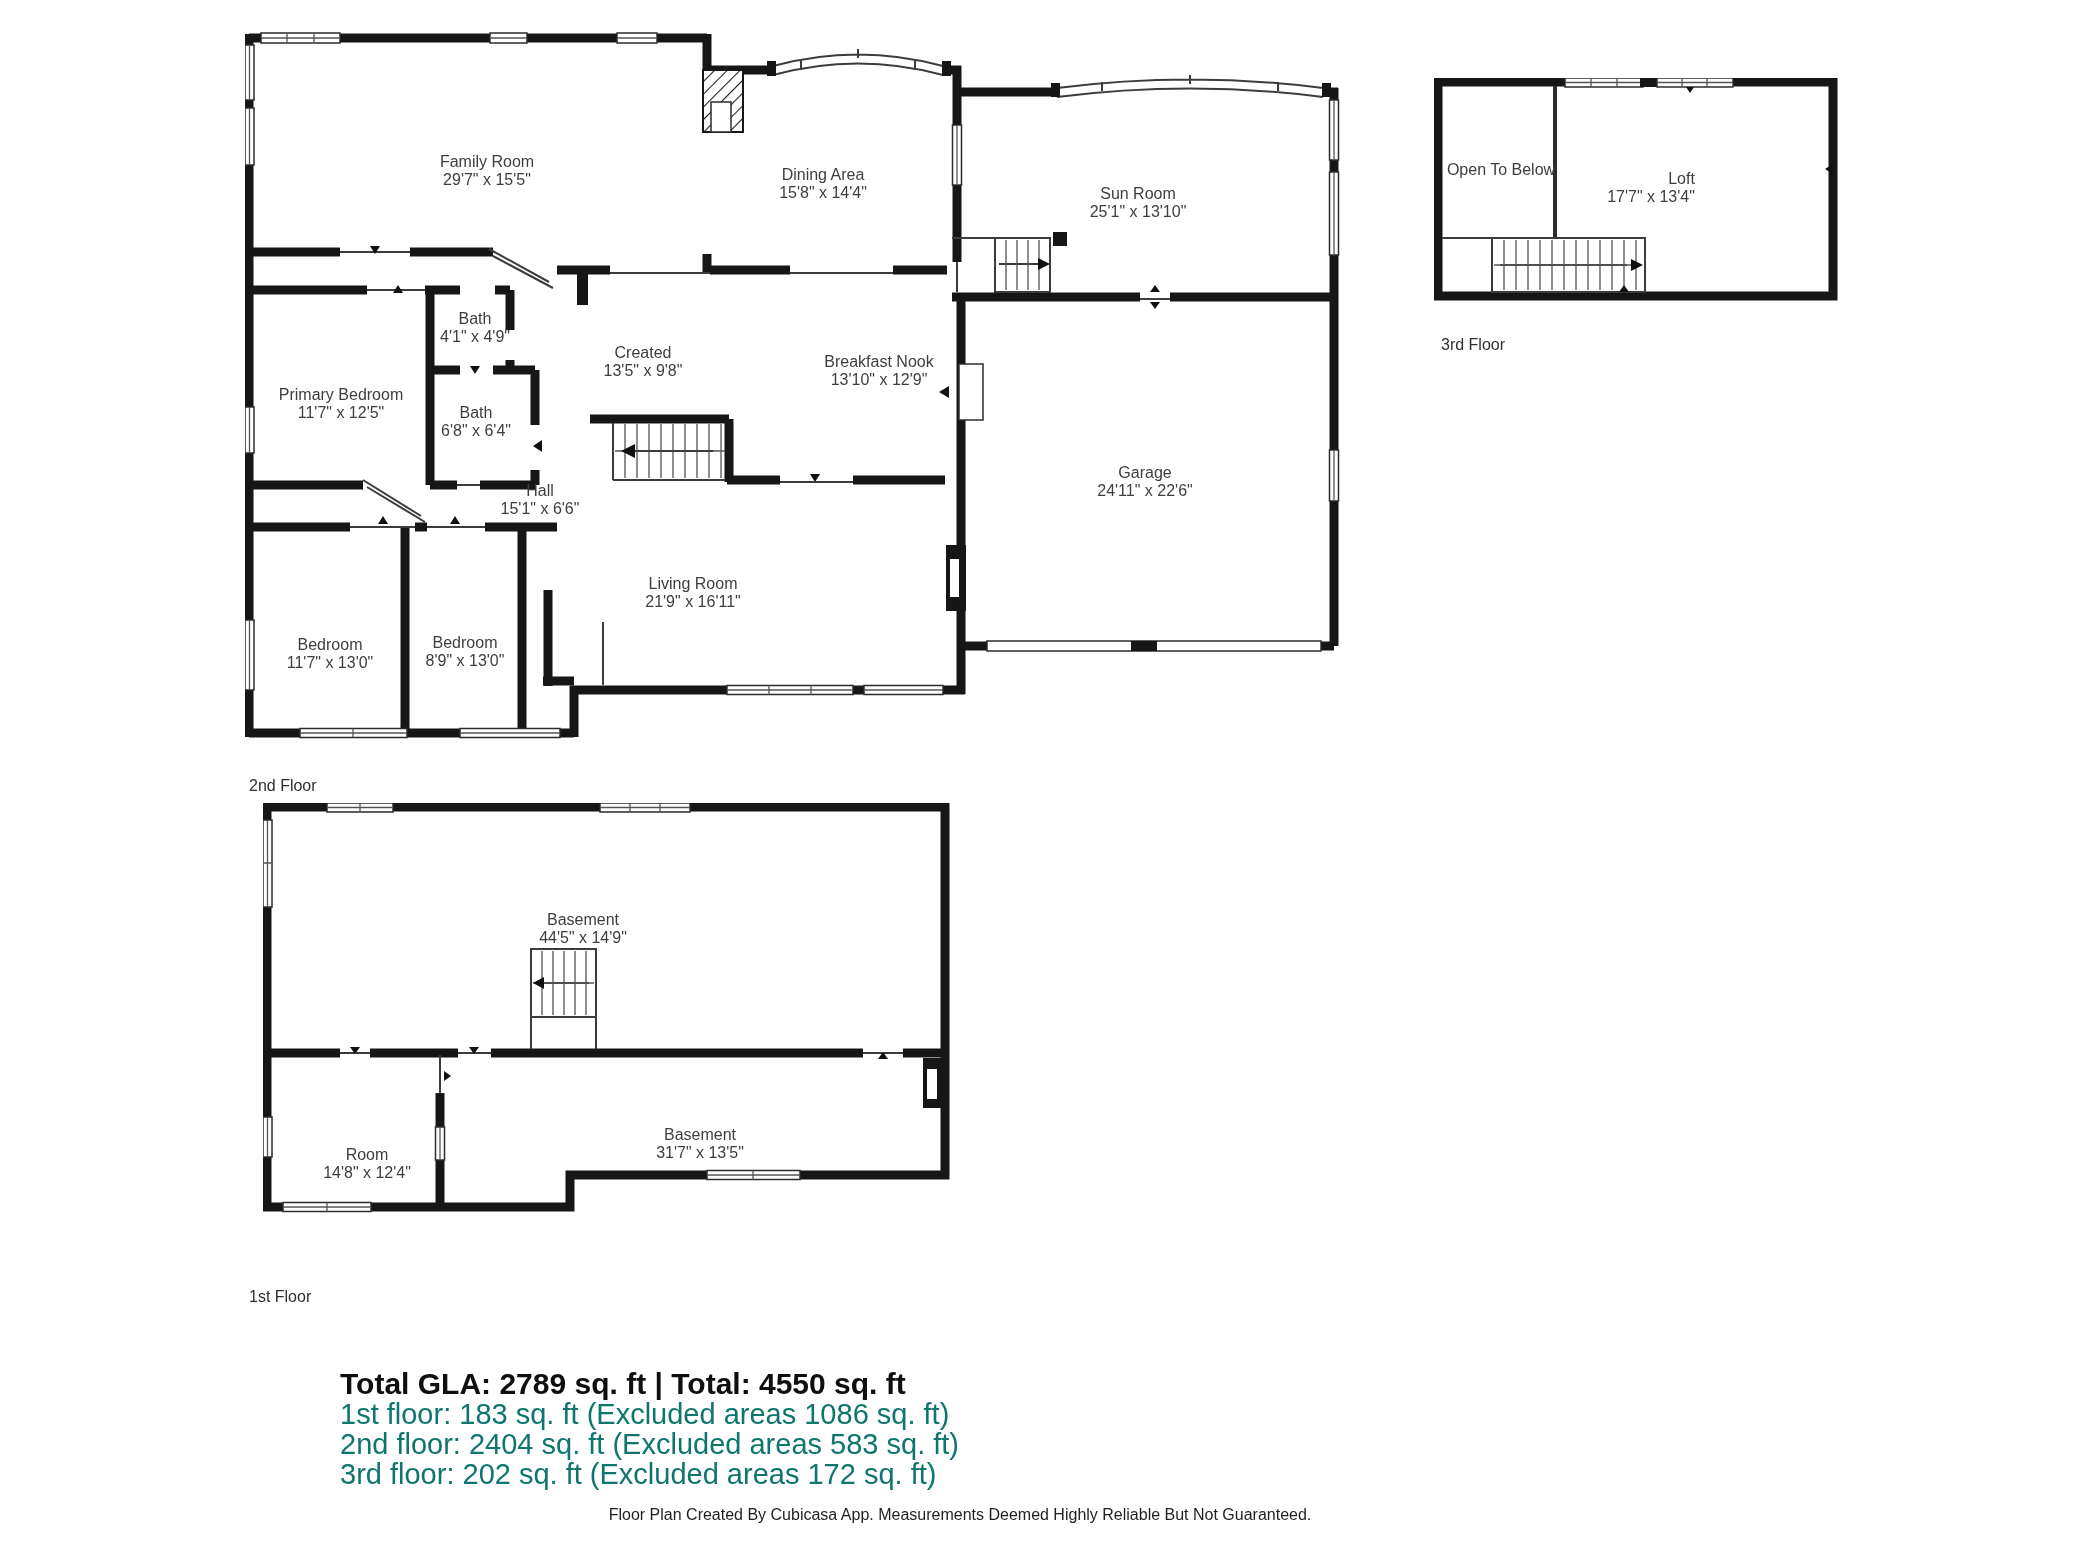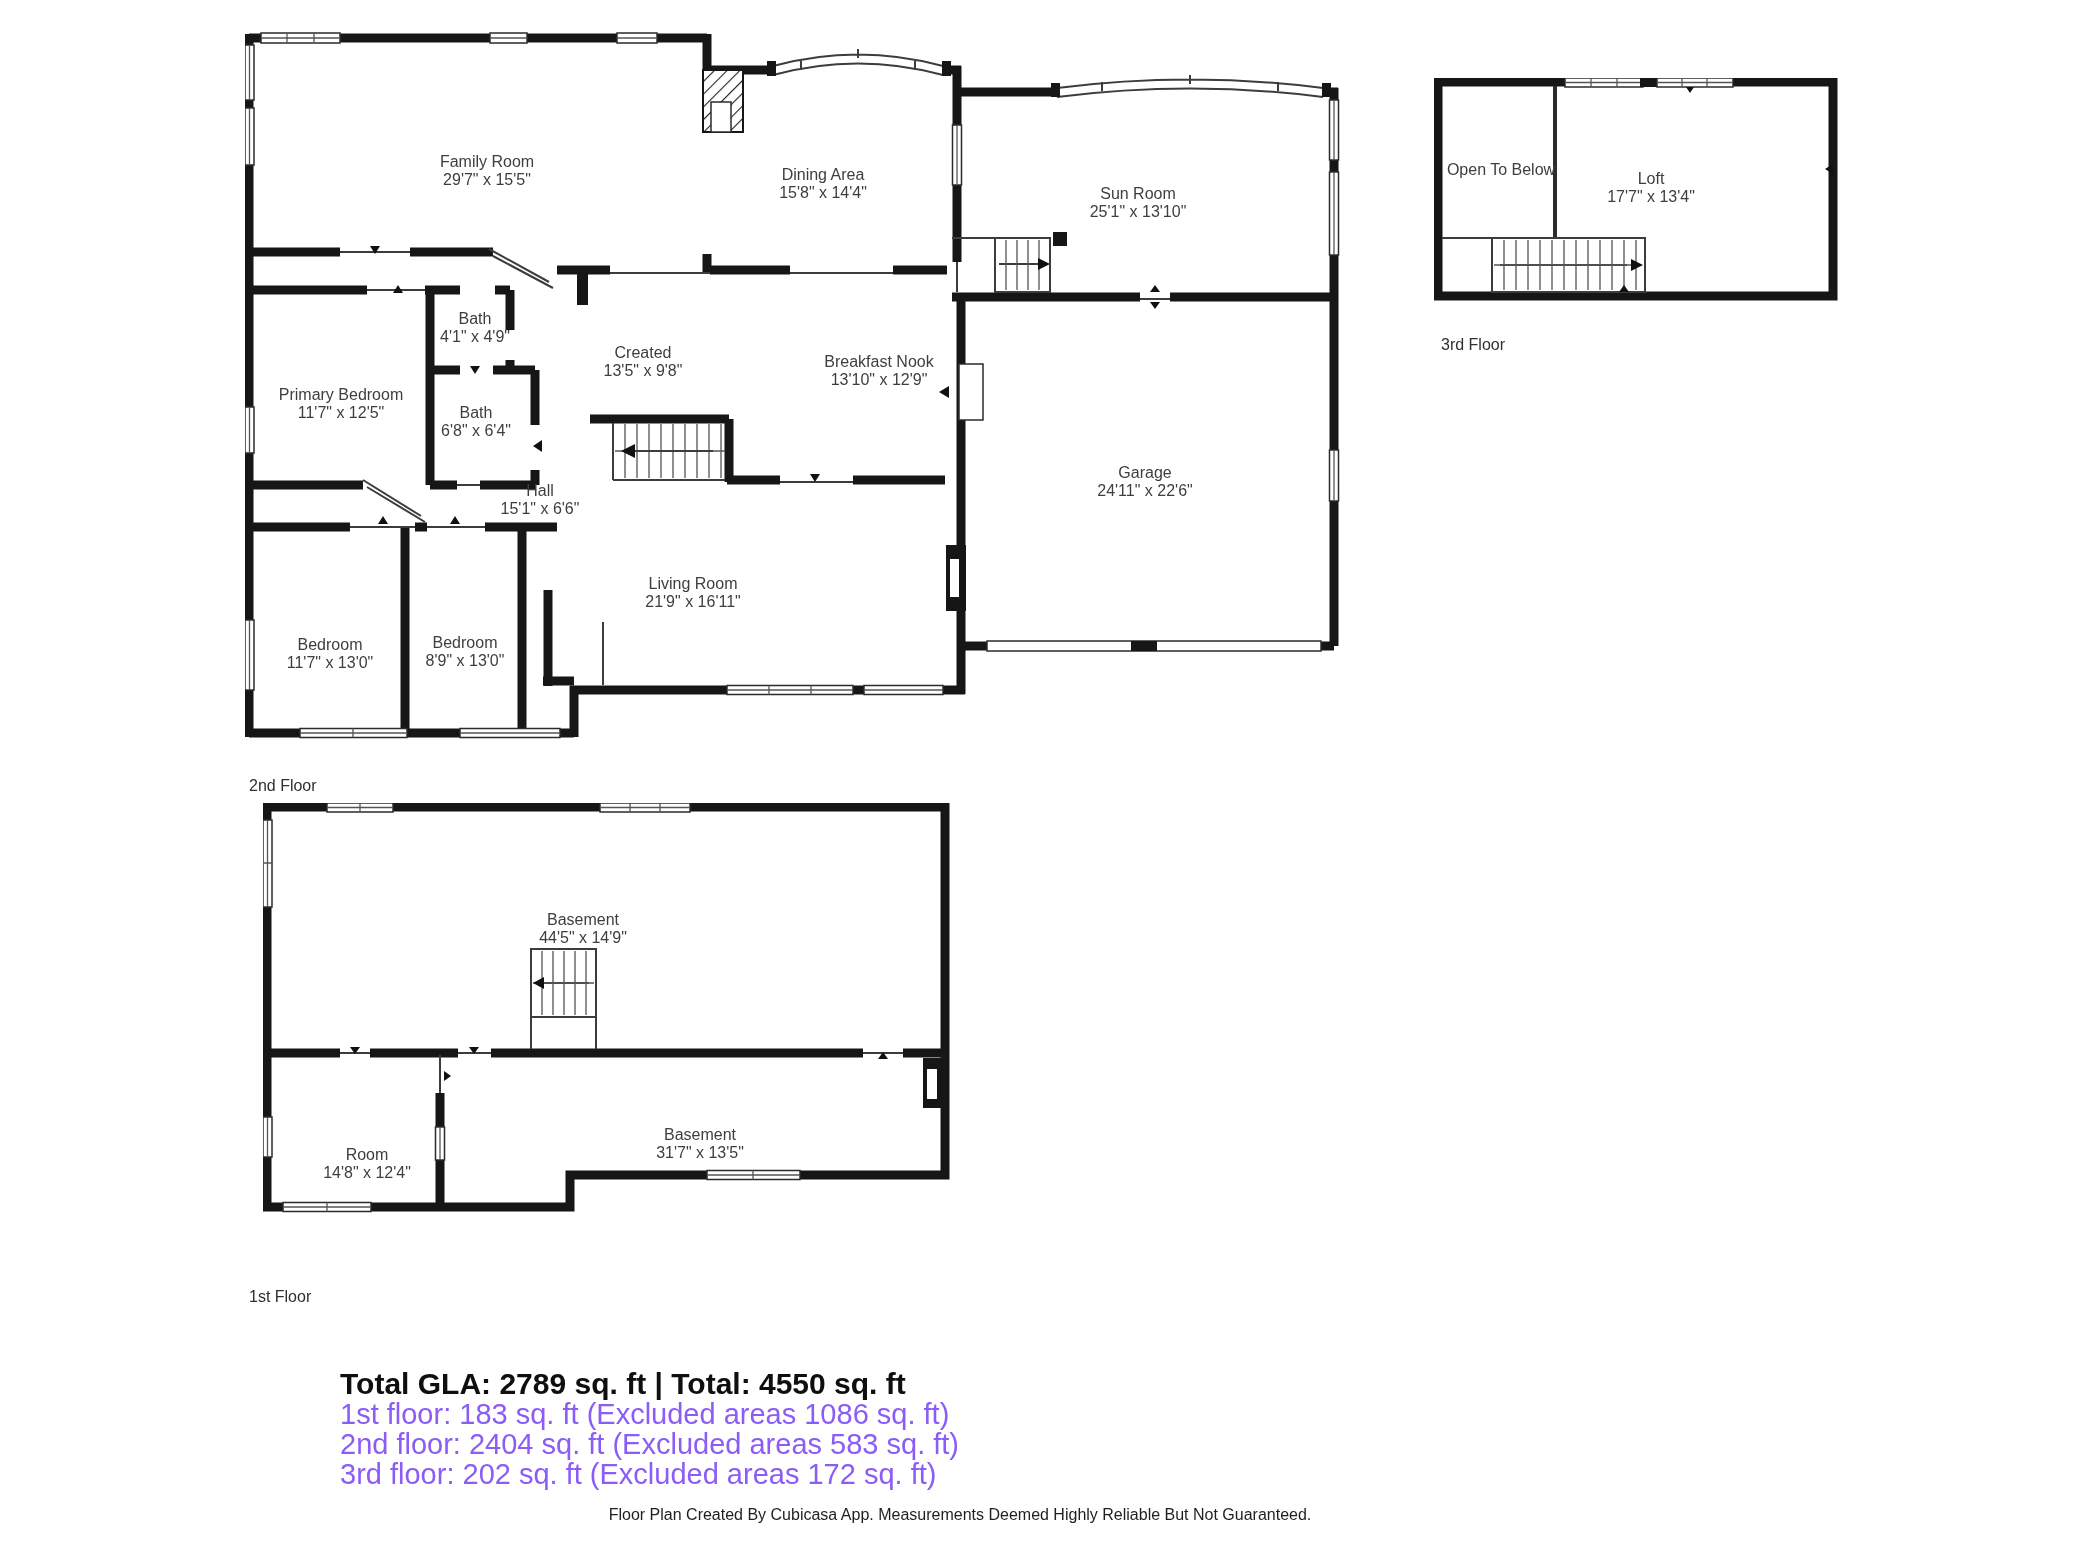--- a/index.html
+++ b/index.html
@@ -6,21 +6,21 @@
   .page{position:relative;width:2080px;height:1560px;background:#ffffff;
         font-family:"Liberation Sans",sans-serif;overflow:hidden}
   .floor{position:absolute}
   .floor svg{position:absolute;left:0;top:0}
   .labels{position:absolute;left:0;top:0;width:100%;height:100%}
   .room-label{position:absolute;transform:translate(-50%,-50%);text-align:center;
               color:#3e3e3e;font-size:16px;line-height:17.5px;white-space:nowrap}
   .floor-label{position:absolute;font-size:16px;color:#2f2f2f}
   .summary{position:absolute;left:340px;top:1368px;width:1240px;text-align:left}
   .sum-title{font-weight:bold;font-size:30px;line-height:31px;color:#0f0f0f}
-  .sum-line{font-size:29px;line-height:30px;color:#8b5cf6}
+  .sum-line{font-size:29px;line-height:30px;color:#0f766e}
   .footnote{position:absolute;left:340px;top:1506px;width:1240px;text-align:center;
             font-size:16px;color:#1f1f1f}
   
   .w{stroke:#161616;stroke-width:9;fill:none}
   .t{stroke:#3c3c3c;stroke-width:2;fill:none}
   .t1{stroke:#555;stroke-width:1.3;fill:none}
   .wf{fill:#161616;stroke:none}
   .wh{fill:#ffffff;stroke:#2b2b2b;stroke-width:1.5}
   .mk{fill:#111;stroke:none}
 </style>
@@ -241,21 +241,21 @@
       <g>
         <polygon class="mk" points="185,214 195,214 190,207"></polygon>
         <polygon class="mk" points="399,86 399,96 391,91"></polygon>
         <polygon class="mk" points="252,9 260,9 256,15"></polygon>
       </g>
     </svg>
     <div class="labels">
         <div class="room-label" style="left: 67px; top: 92px;">
           <div>Open To Below</div>
         </div>
-        <div class="room-label" style="left: 217px; top: 109px;">
+        <div class="room-label" style="left: 217px; top: 109px; text-align: right;">
           <div>Loft</div>
           <div>17'7" x 13'4"</div>
         </div>
       </div>
   </div>
 
   <div class="floor" style="left:263px;top:803px;width:690px;height:410px">
     <svg width="690" height="410" viewBox="0 0 690 410">
       <path class="w" d="M4,4 H682 V372 H307 V404 H4 Z"></path>
       <path class="w" d="M4,250 H77 M107,250 H195 M228,250 H600 M640,250 H682

